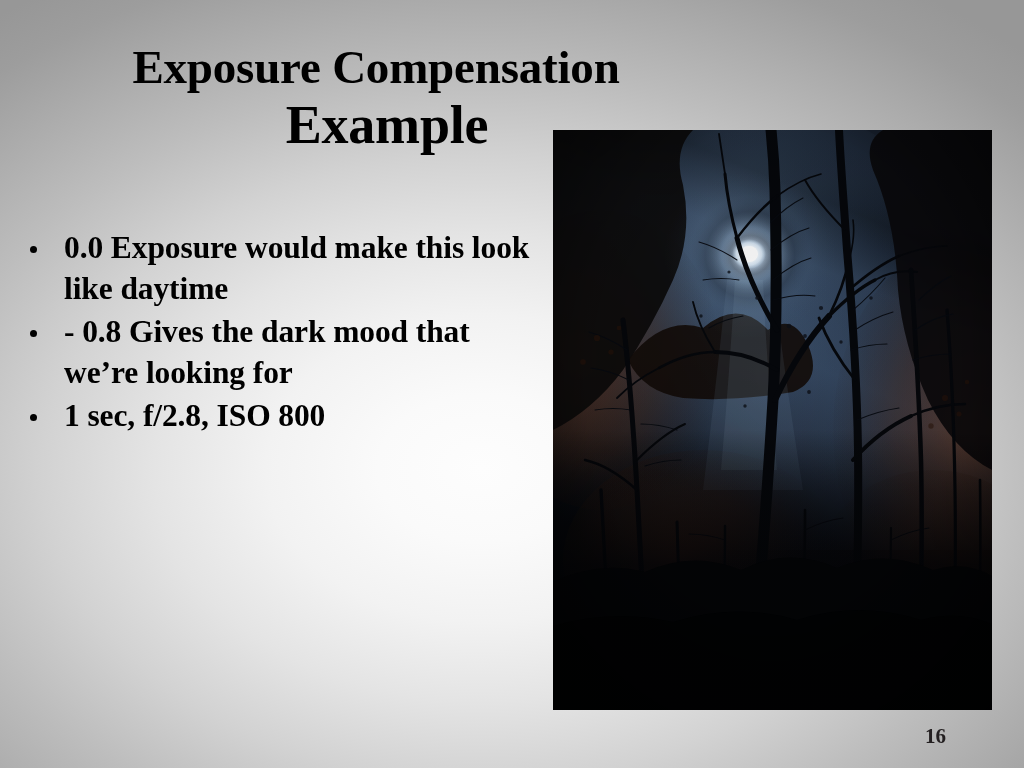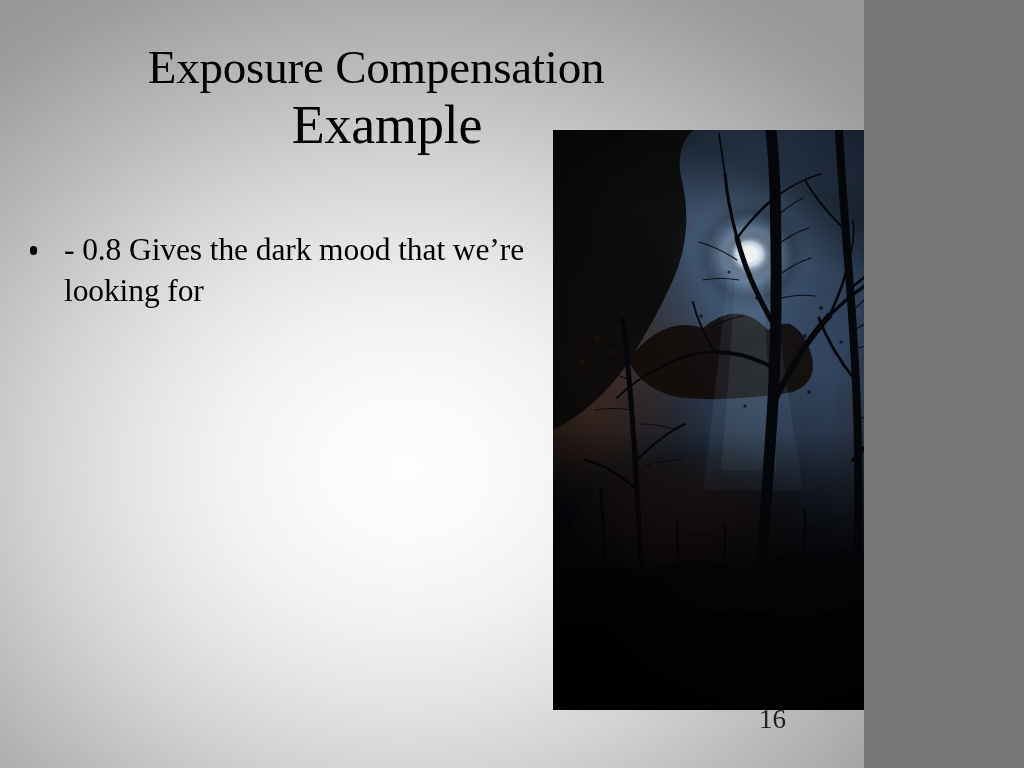--- a/index.html
+++ b/index.html
@@ -3,37 +3,38 @@
 <meta charset="utf-8">
 <title>Slide</title>
 <style>
   html, body {
     margin: 0;
     padding: 0;
     background: #777;
   }
   #slide {
     position: relative;
-    width: 864px;
+    width: 1024px;
     height: 768px;
     overflow: hidden;
     font-family: "Liberation Serif", "DejaVu Serif", serif;
     color: #000;
     
     background:
       radial-gradient(ellipse 78% 74% at 47% 61%,
         #fdfdfd 0%,
         #fafafa 13%,
         #f2f2f2 27%,
         #e4e4e4 41%,
         #d2d2d2 55%,
         #bdbdbd 69%,
         #ababab 82%,
         #9d9d9d 92%,
         #979797 100%);
+    font-weight: bold;
   }
 
   
   #title-block {
     position: absolute;
     left: 56px;
     top: 44px;
     width: 650px;
     text-align: center;
     line-height: 1.02;
@@ -92,43 +93,48 @@
   #photo svg {
     display: block;
     width: 100%;
     height: 100%;
   }
 
   
   #slide-number {
     position: absolute;
     right: 78px;
-    top: 706px;
-    font-size: 27px;
+    top: 726px;
+    font-size: 21px;
     color: #231f20;
     line-height: 1;
   }
 </style>
 </head>
 <body>
 
 <div id="slide">
 
   <div id="title-block">
     <span id="title-line-1">Exposure Compensation</span>
     <span id="title-line-2">Example</span>
   </div>
 
   <div id="body-block">
     <div class="bullet-item">
       <span class="bullet-dot"></span>
+      <span>0.0 Exposure would make this look like daytime</span>
     </div>
     <div class="bullet-item">
       <span class="bullet-dot"></span>
       <span>- 0.8 Gives the dark mood that we’re looking for</span>
+    </div>
+    <div class="bullet-item">
+      <span class="bullet-dot"></span>
+      <span>1 sec, f/2.8, ISO 800</span>
     </div>
   </div>
 
   <div id="photo">
     <svg viewBox="0 0 439 580" preserveAspectRatio="none" role="img">
       <title>Night forest photograph: full moon glowing through bare silhouetted tree branches against a deep blue night sky, with rust-colored autumn foliage and a very dark foreground</title>
       <defs>
 
         <linearGradient id="skyGrad" x1="0.62" y1="0" x2="0.18" y2="1">
           <stop offset="0%" stop-color="#18212f"></stop>

